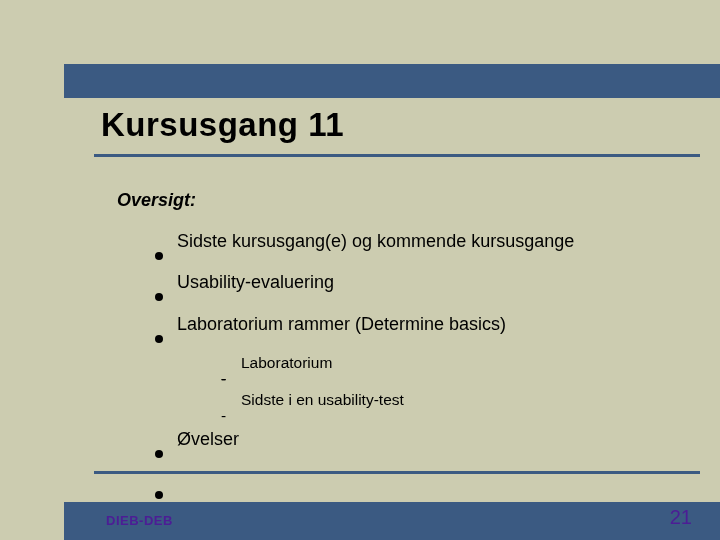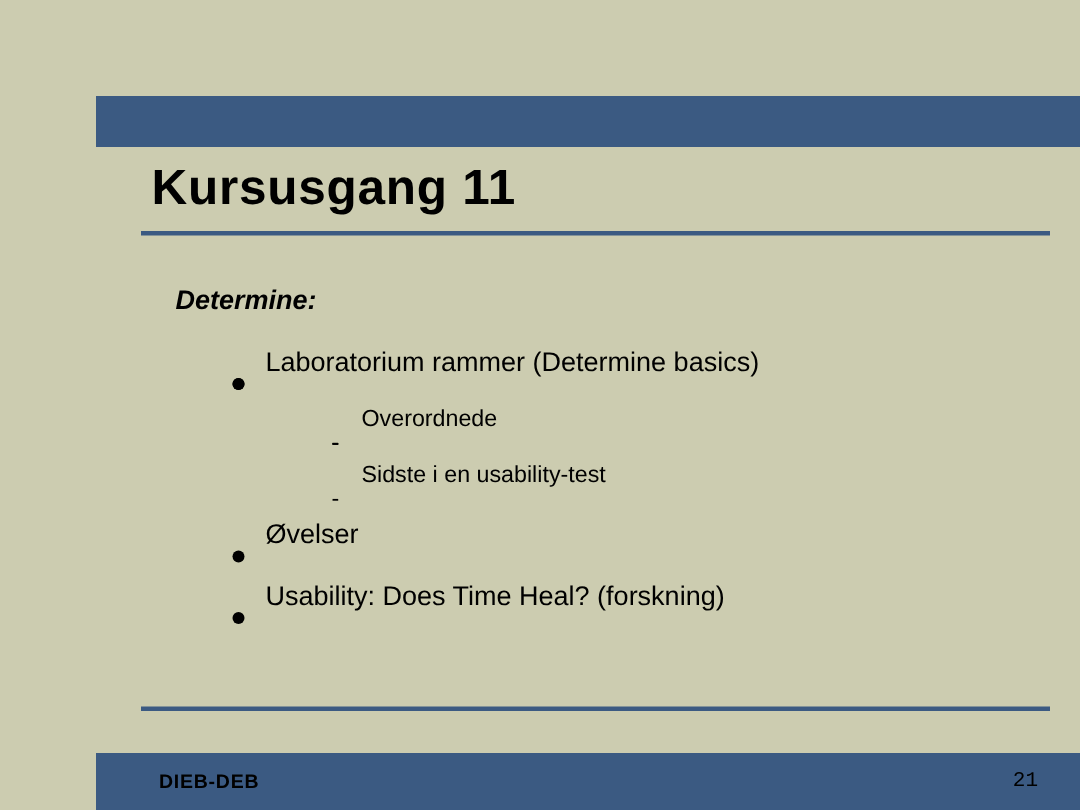--- a/index.html
+++ b/index.html
@@ -97,76 +97,79 @@
   .bottom-band {
     position: absolute;
     left: 0; right: 0; bottom: 0;
     height: 38px;
     background: #3b5a82;
   }
   .footer-left {
     position: absolute;
     left: 42px;
     bottom: 12px;
-    color: #000000;
+    color: #4c1d95;
     font-size: 13px;
     font-weight: 700;
     letter-spacing: 0.5px;
   }
   .footer-right {
     position: absolute;
     right: 28px;
     bottom: 11px;
-    color: #000000;
-    font-size: 14px;
-    font-family: Liberation Mono, monospace;
+    color: #4c1d95;
+    font-size: 20px;
   }
 </style>
 </head>
 <body>
 
 <div class="slide">
   <div class="top-band"></div>
 
   <div class="title">Kursusgang 11</div>
   <div class="title-rule"></div>
 
   <div class="content">
-    <div class="overview-label">Determine:</div>
+    <div class="overview-label">Oversigt:</div>
     <ul class="main">
       <li>
         <span class="bullet"></span>
+        <span>Sidste kursusgang(e) og kommende kursusgange</span>
+      </li>
+      <li>
+        <span class="bullet"></span>
+        <span>Usability-evaluering</span>
       </li>
       <li>
         <span class="bullet"></span>
         <span>Laboratorium rammer (Determine basics)</span>
         <ul class="sub">
           <li>
             <span class="dash">-</span>
           </li>
           <li>
             <span class="dash">-</span>
           </li>
           <li>
             <span class="dash">-</span>
-            <span>Overordnede</span>
+            <span>Laboratorium</span>
           </li>
           <li>
             <span class="dash">-</span>
             <span>Sidste i en usability-test</span>
           </li>
         </ul>
       </li>
       <li>
         <span class="bullet"></span>
         <span>Øvelser</span>
       </li>
       <li>
         <span class="bullet"></span>
-        <span>Usability: Does Time Heal? (forskning)</span>
       </li>
     </ul>
   </div>
 
   <div class="bottom-rule"></div>
   <div class="bottom-band"></div>
   <div class="footer-left">DIEB-DEB</div>
   <div class="footer-right">21</div>
 </div>
 

